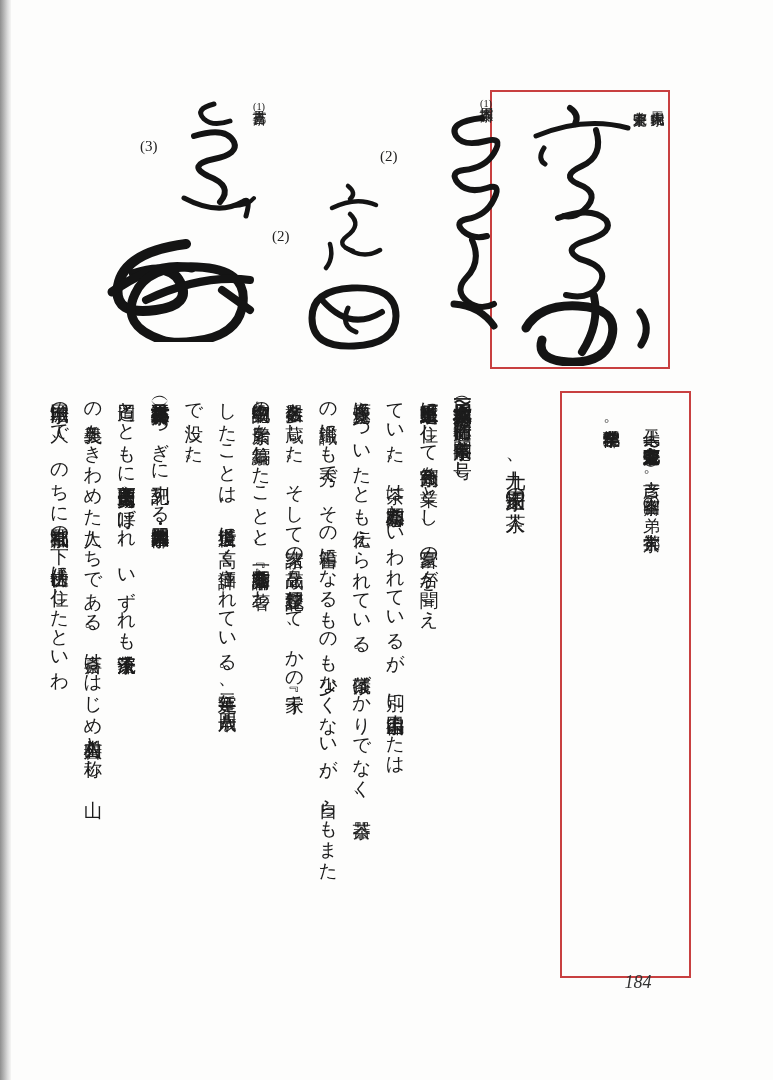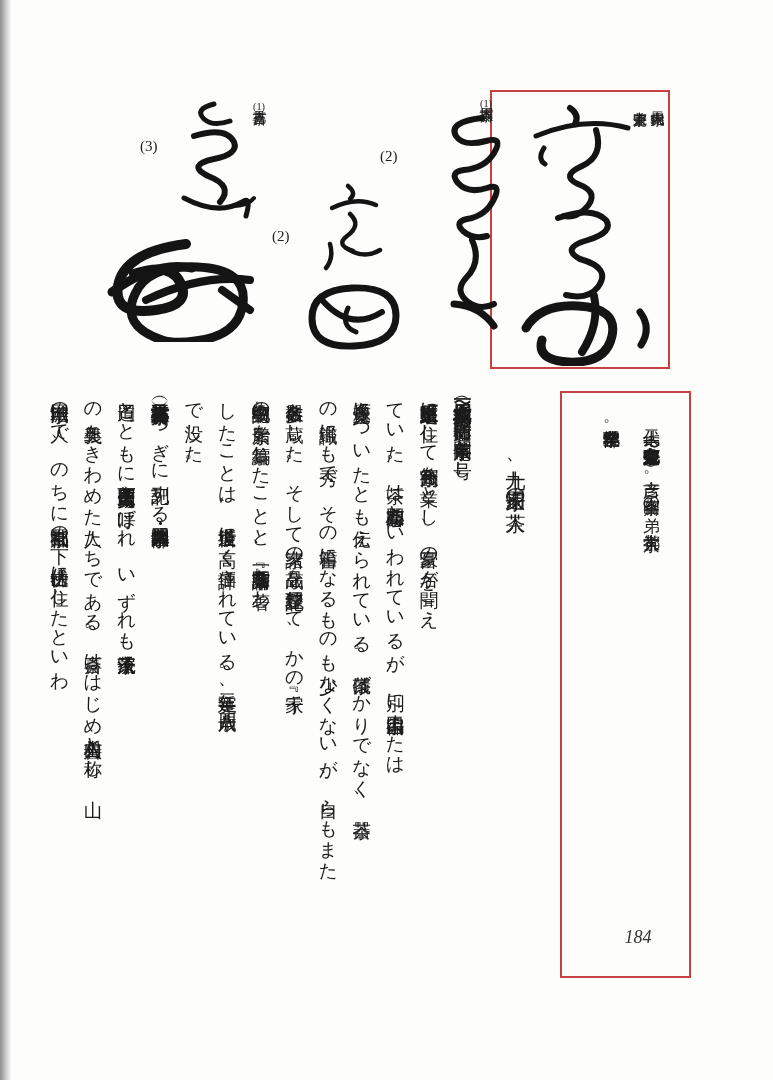--- a/index.html
+++ b/index.html
@@ -47,21 +47,21 @@
     font-size:20px;padding-top:63px;box-sizing:border-box;
   }
   
   #body-text{
     position:absolute;left:36px;top:390px;width:442px;height:592px;
     font-size:18.5px;line-height:33.6px;
   }
   b{font-weight:700;}
   
   #page-number{
-    left:608px;top:927px;width:60px;text-align:center;
+    left:608px;top:972px;width:60px;text-align:center;
     font-size:18px;font-style:italic;color:#333;
     font-family:"Liberation Serif","DejaVu Serif",serif;
   }
   
   .ink path{fill:none;stroke:#141414;stroke-linecap:round;stroke-linejoin:round;}
 </style>
 </head>
 <body>
 
 <div class="abs page-edge"></div>

